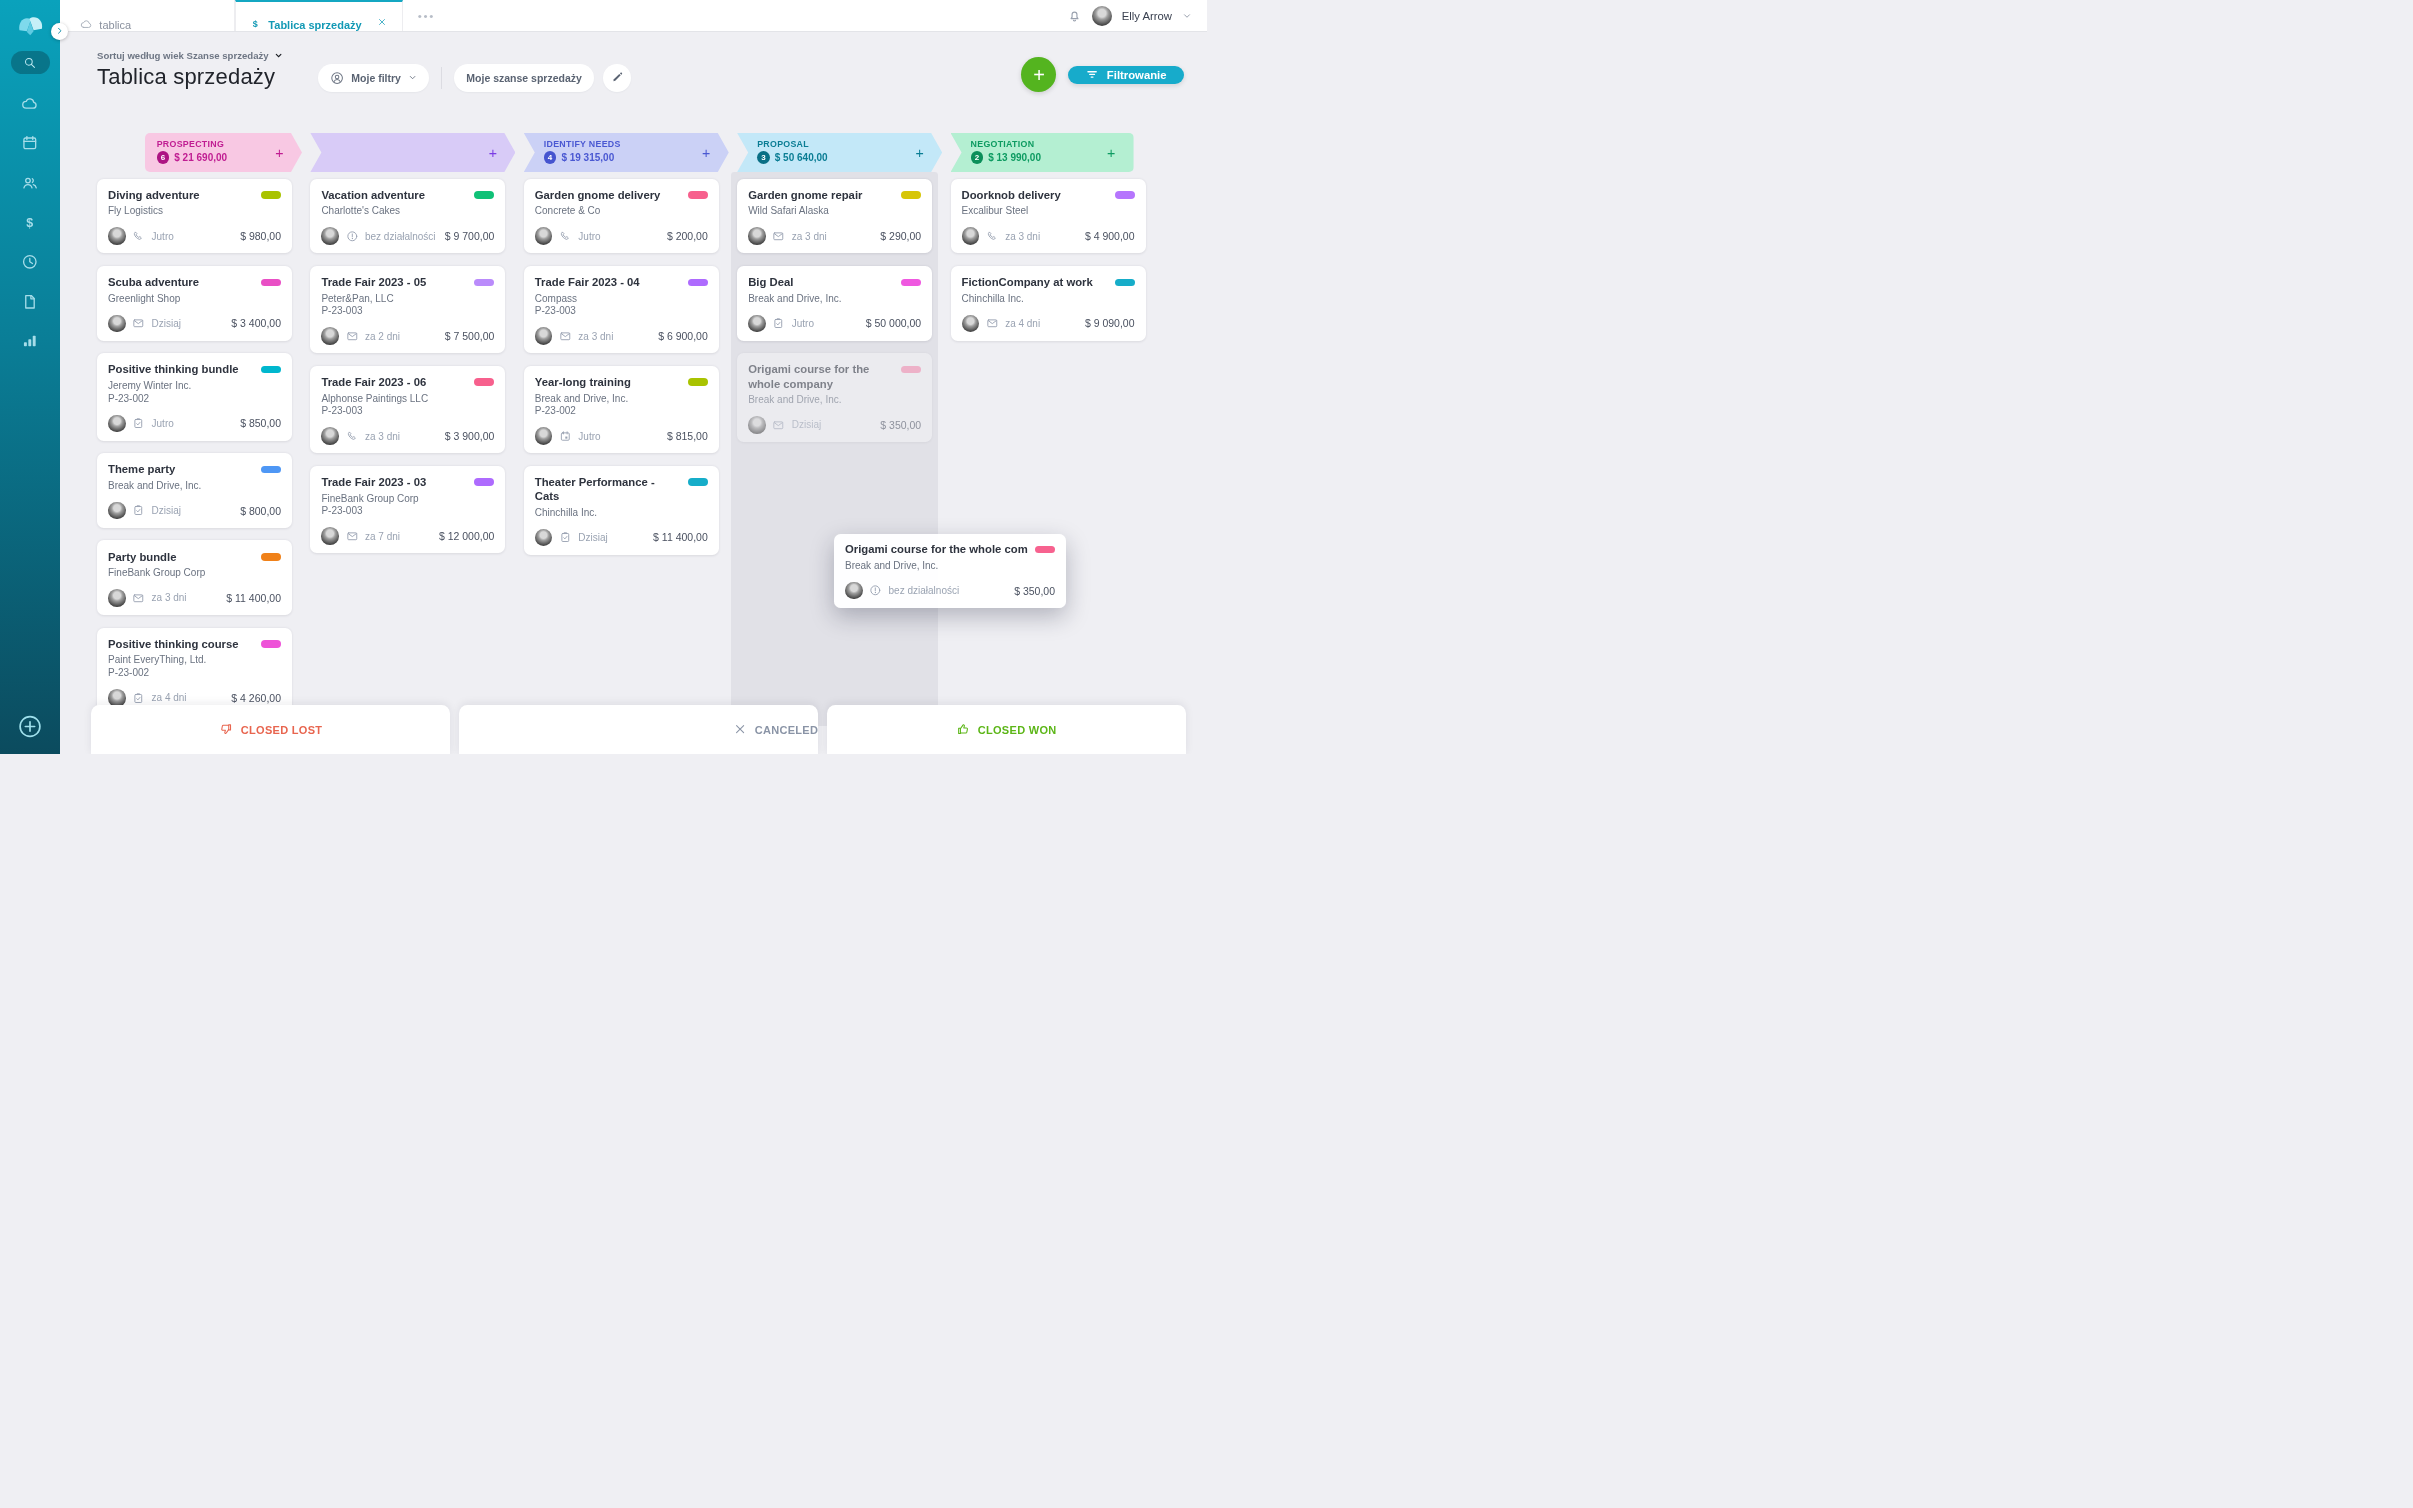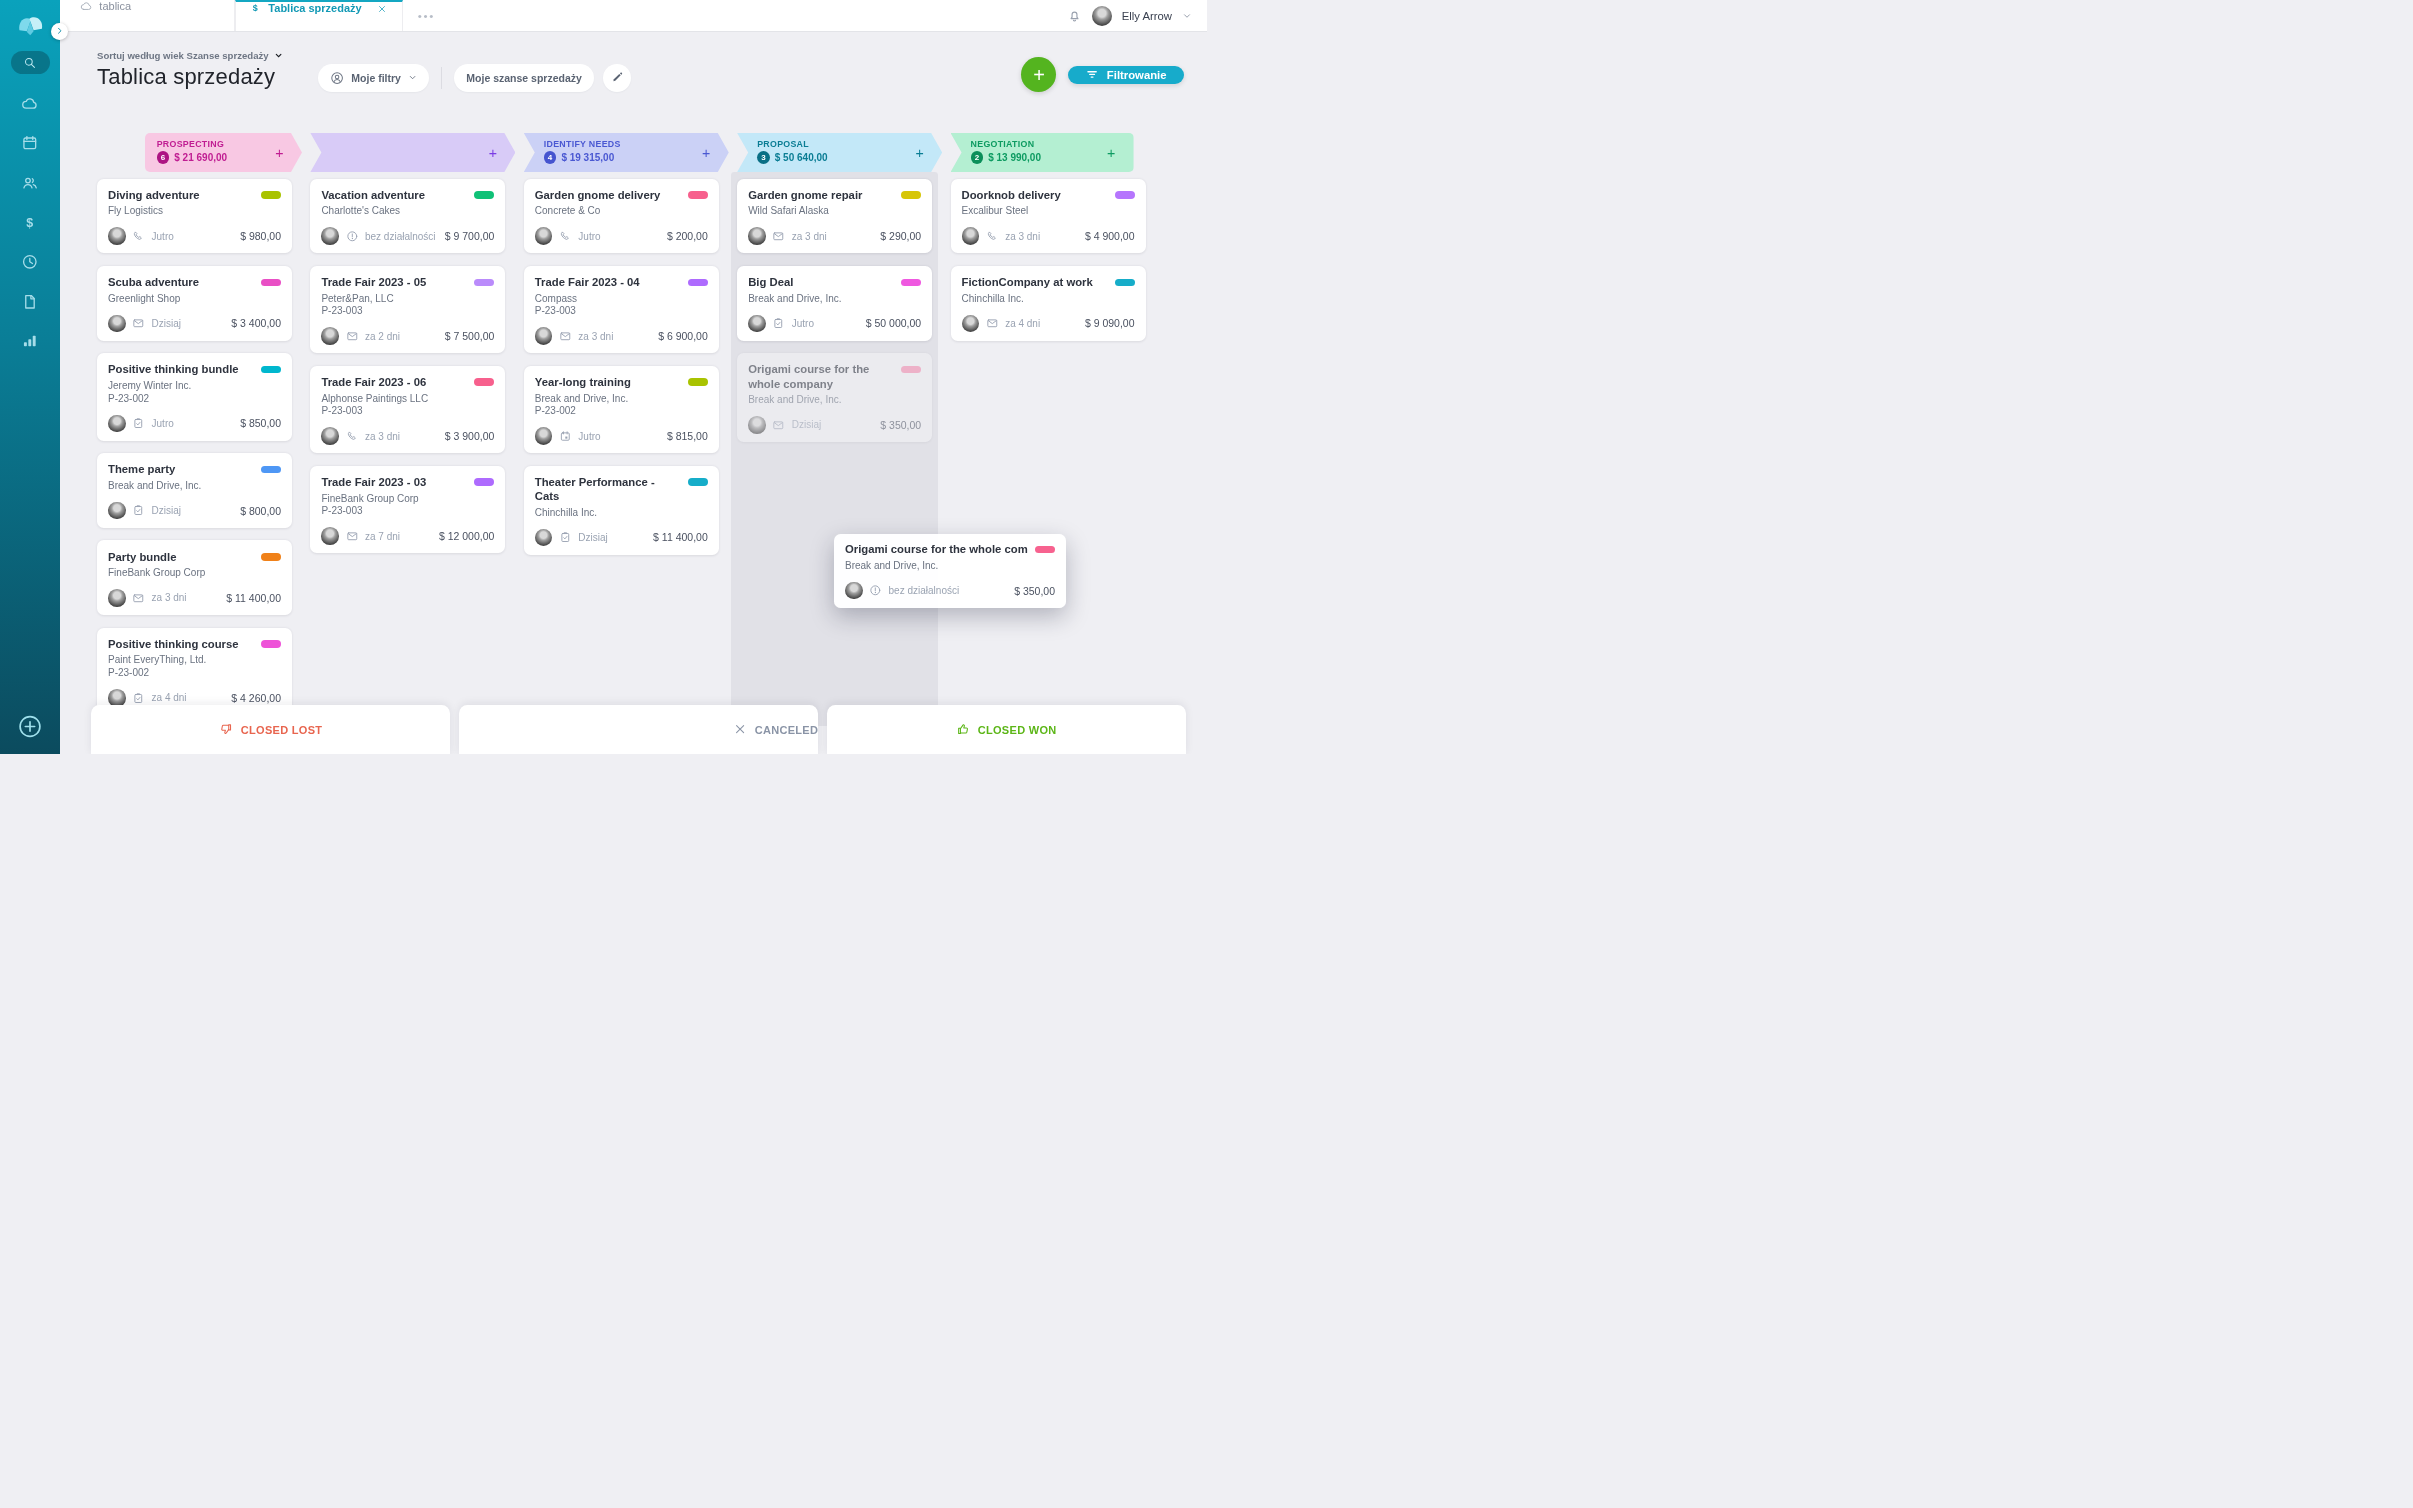--- a/index.html
+++ b/index.html
@@ -24,21 +24,21 @@
     display:flex; align-items:center; justify-content:center; color:#BFEAF2; margin-bottom:18.4px; }
   .side-item { color:#A6DDE9; margin-bottom:17.6px; width:22px; height:22px;
     display:flex; align-items:center; justify-content:center; cursor:pointer; }
   .side-plus { position:absolute; bottom:11.7px; left:50%; transform:translateX(-50%);
     color:#9FE0EC; cursor:pointer; }
 
   
   .topbar { position:absolute; left:60px; right:0; top:0; height:32px; background:#fff;
     border-bottom:0.8px solid #E3E4E8; display:flex; align-items:stretch; z-index:15; }
   .tabs { display:flex; align-items:stretch; margin-left:6.7px; }
-  .tab { display:flex; align-items:flex-start; gap:6.7px; padding:0 13.4px; font-size:11px;
+  .tab { display:flex; align-items:flex-end; gap:6.7px; padding:0 13.4px; font-size:11px;
     color:#8A919E; border-right:0.8px solid #EDEDF0; cursor:pointer; min-width:168px; }
   .tab .tab-icon { color:#A9B0BB; }
   .tab.active { border-top:2.5px solid #14A7C2; border-left:0.8px solid #EDEDF0;
     color:#1299B5; font-weight:700; }
   .tab.active .tab-icon { color:#1299B5; }
   .tab .close { margin-left:auto; color:#1299B5; padding:1.7px; cursor:pointer; }
   .tab-overflow { display:flex; align-items:center; padding:0 15px; color:#B7BDC7;
     font-size:11.7px; letter-spacing:1.7px; cursor:pointer; }
   .topbar-right { margin-left:auto; display:flex; align-items:center; gap:10px; padding-right:15px; }
   .bell { color:#9AA1AE; cursor:pointer; }

